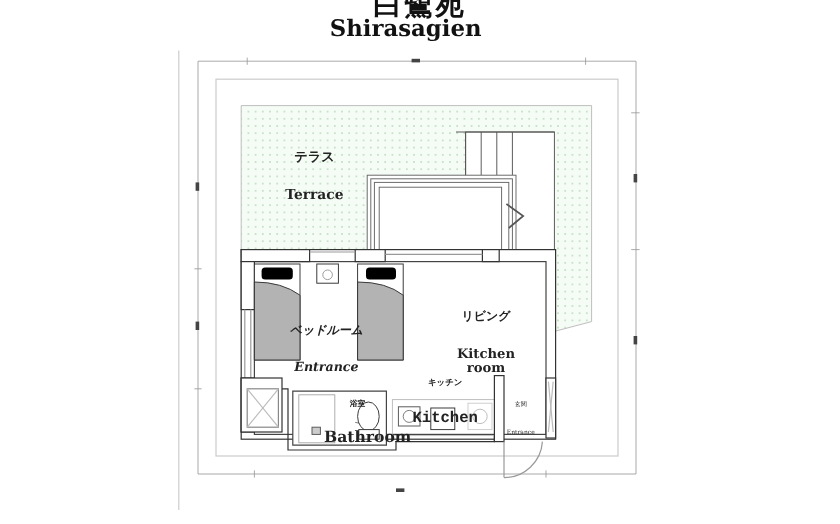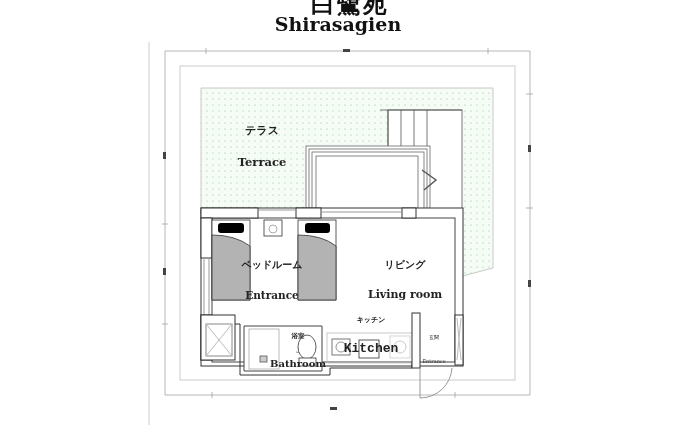--- a/index.html
+++ b/index.html
@@ -6,28 +6,28 @@
   body{width:700px;height:437px;position:relative;overflow:hidden;font-family:"DejaVu Serif",serif;}
   .abs{position:absolute;}
   .title-jp{left:0;width:700px;top:-12px;text-align:center;font-size:24px;font-weight:bold;color:#111;letter-spacing:2px;font-family:"DejaVu Serif",serif;}
   .title-en{left:0;width:676px;top:13px;text-align:center;font-size:19px;font-weight:bold;color:#111;font-family:"DejaVu Serif",serif;}
   svg.plan{position:absolute;left:0;top:0;}
   .label{position:absolute;text-align:center;color:#222;font-family:"DejaVu Serif",serif;font-weight:bold;line-height:1.15;}
   .label .jp{display:block;}
   .label .en{display:block;margin-top:18px;}
   .lbl-terrace{left:222px;top:125px;width:80px;font-size:11px;}
   .lbl-terrace .en{font-size:11.5px;}
-  .lbl-bed{left:232px;top:259px;width:80px;font-size:10px;}
+  .lbl-bed{left:232px;top:270px;width:80px;font-size:10px;font-style:italic;}
   .lbl-bed .en{font-size:10.5px;}
   .lbl-living{left:365px;top:259px;width:80px;font-size:10px;}
   .lbl-living .en{font-size:11px;}
   .lbl-kitchen{left:343px;top:316px;width:56px;font-size:7px;font-family:Liberation Mono, monospace;}
   .lbl-kitchen .en{font-size:13px;}
   .lbl-bath{left:270px;top:333px;width:56px;font-size:6.5px;}
-  .lbl-bath .en{font-size:10px;}
+  .lbl-bath .en{font-size:13px;}
   .lbl-entrance{left:414px;top:335px;width:40px;font-size:5px;font-weight:normal;}
 </style>
 </head>
 <body>
 
 <div class="abs title-jp">白鷺苑</div>
 <div class="abs title-en">Shirasagien</div>
 
 <svg class="plan" width="700" height="437" viewBox="0 0 700 437">
   <defs>
@@ -152,21 +152,21 @@
 <div class="label lbl-terrace">
   <span class="jp">テラス</span>
   <span class="en">Terrace</span>
 </div>
 <div class="label lbl-bed">
   <span class="jp">ベッドルーム</span>
   <span class="en">Entrance</span>
 </div>
 <div class="label lbl-living">
   <span class="jp">リビング</span>
-  <span class="en">Living room</span>
+  <span class="en">Kitchen room</span>
 </div>
 <div class="label lbl-kitchen">
   <span class="jp">キッチン</span>
   <span class="en">Kitchen</span>
 </div>
 <div class="label lbl-bath">
   <span class="jp">浴室</span>
   <span class="en">Bathroom</span>
 </div>
 <div class="label lbl-entrance">

